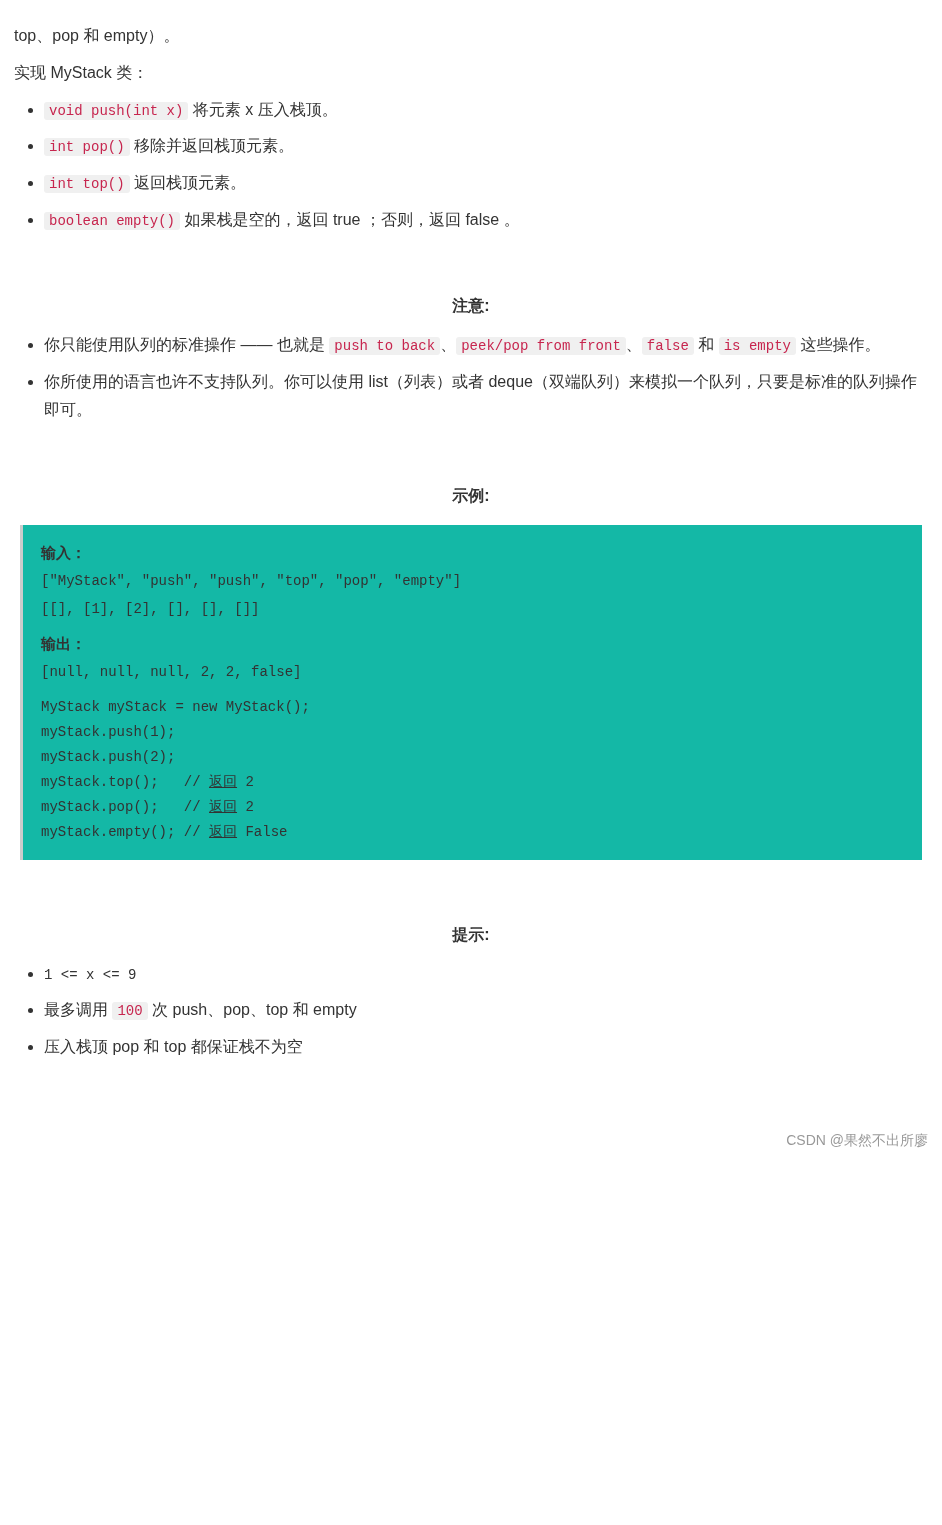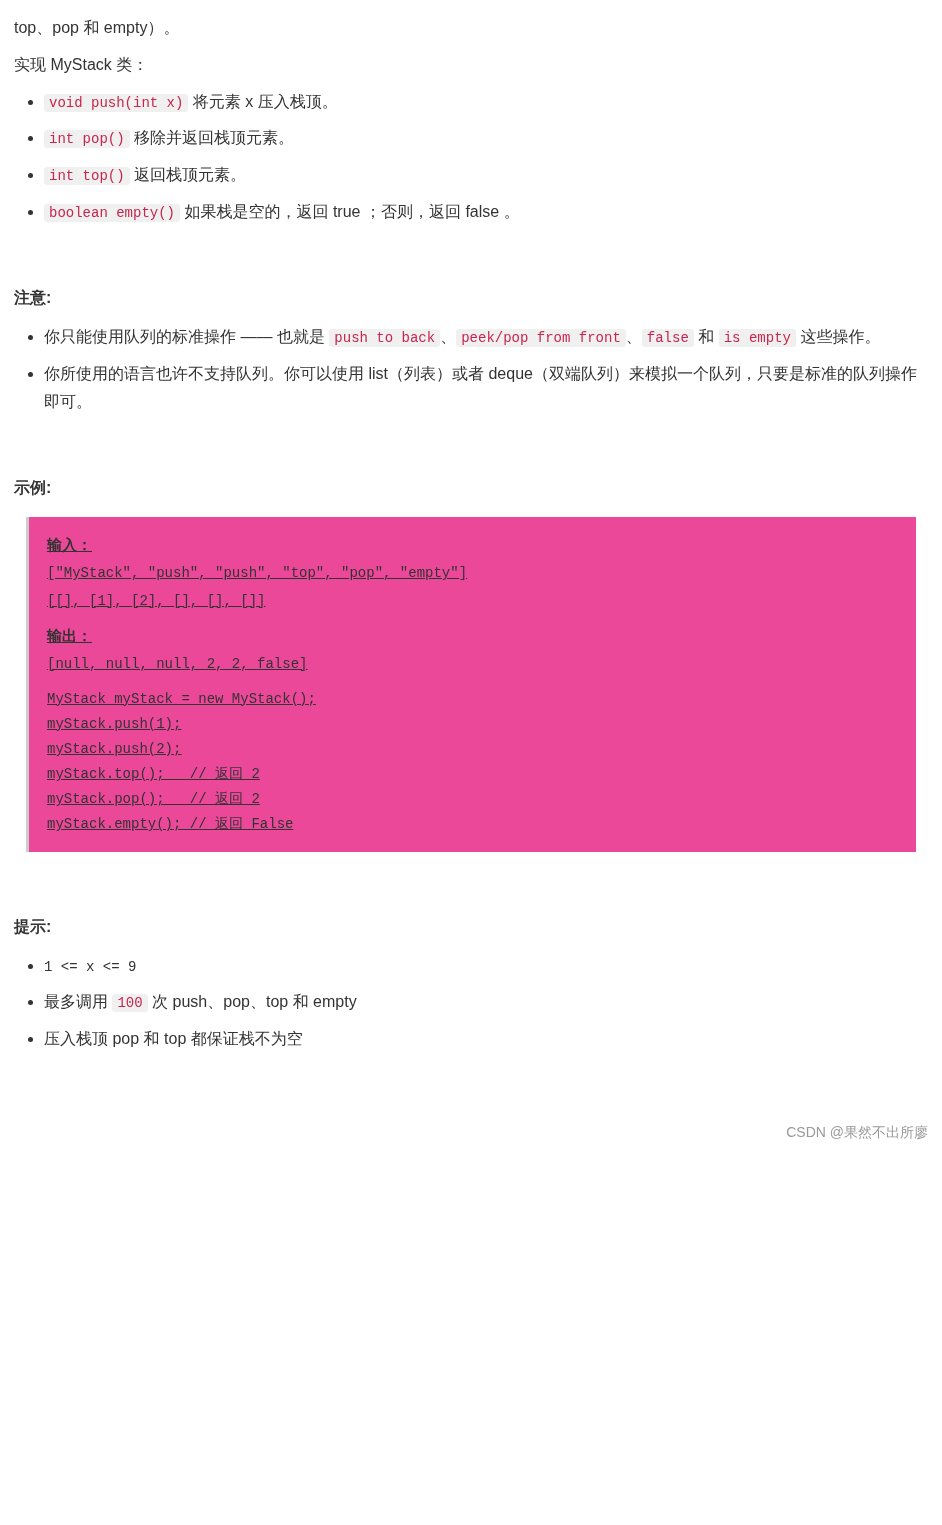--- a/index.html
+++ b/index.html
@@ -12,61 +12,61 @@
       font-family: "PingFang SC", "Microsoft YaHei", "Hiragino Sans GB", sans-serif;
       font-size: 16px;
       line-height: 1.7;
       color: #333;
       background: #fff;
       width: 942px;
       padding: 0 14px;
     }
 
     .page-content {
-      padding: 14px 0 20px 0;
+      padding: 22px 0 20px 0;
     }
 
     p {
       margin-bottom: 10px;
       line-height: 1.8;
     }
 
     code {
       font-family: "Consolas", "Courier New", monospace;
       background-color: #f0f0f0;
       border-radius: 3px;
       padding: 1px 5px;
       font-size: 14px;
       color: #c7254e;
     }
 
     .section-title {
       font-weight: bold;
       font-size: 16px;
       margin: 20px 0 10px 0;
+      text-align: center;
     }
 
     ul.bullet-list {
       list-style: disc;
       padding-left: 30px;
       margin-bottom: 10px;
     }
 
     ul.bullet-list li {
       margin-bottom: 8px;
       line-height: 1.8;
     }
 
     .example-box {
       border-left: 3px solid #ccc;
-      background: #ec4899;
+      background: #14b8a6;
       padding: 14px 18px;
-      margin: 14px 12px;
+      margin: 14px 6px;
       font-size: 15px;
-      text-decoration: underline;
     }
 
     .example-box .sub-label {
       font-weight: bold;
       margin-bottom: 4px;
     }
 
     .code-block {
       font-family: "Consolas", "Courier New", monospace;
       font-size: 14px;

